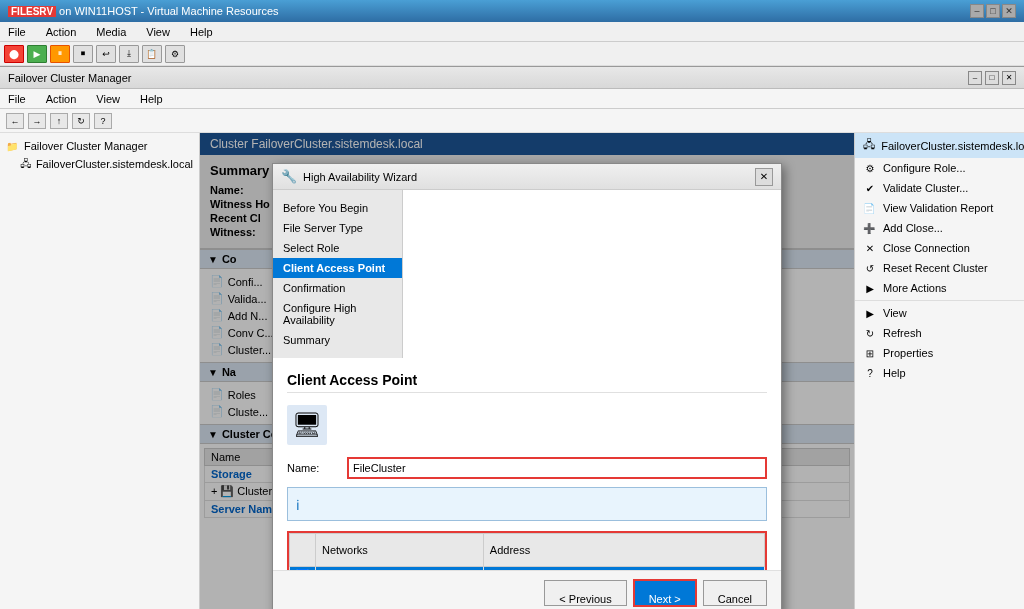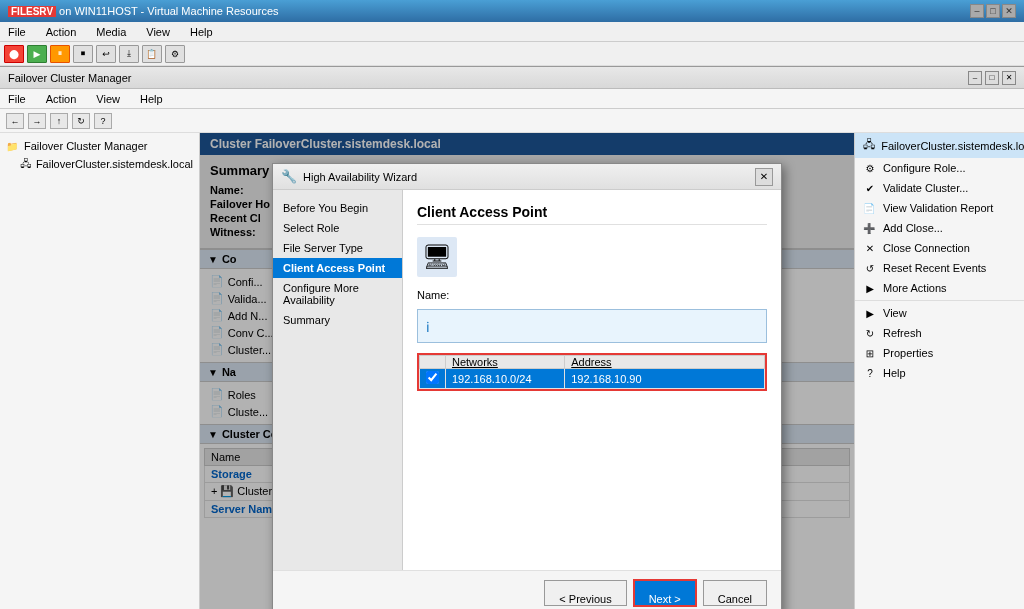--- a/index.html
+++ b/index.html
@@ -176,21 +176,21 @@
     .action-item.selected { background: #cce4f7; }
     .action-icon { width: 14px; height: 14px; display: flex; align-items: center; justify-content: center; font-size: 10px; }
     .action-item.separator { border-top: 1px solid #ddd; margin-top: 2px; padding-top: 5px; }
 
     
     .cluster-panel-header {
       background: #1e5799;
       color: white;
       padding: 4px 10px;
       font-size: 12px;
-      font-weight: bold;
+      font-weight: normal;
     }
     .cluster-summary {
       padding: 8px 10px;
       background: #f0f0f0;
       border-bottom: 1px solid #ccc;
     }
     .cluster-summary h3 { font-size: 13px; font-weight: bold; margin-bottom: 6px; }
     .cluster-info-row { display: flex; margin-bottom: 2px; font-size: 11px; }
     .cluster-info-label { width: 100px; font-weight: bold; }
 
@@ -270,20 +270,21 @@
       background: #ddd;
       border: 1px solid #999;
       display: flex; align-items: center; justify-content: center;
       font-size: 10px; cursor: pointer;
     }
 
     
     .wizard-body {
       display: flex;
       height: 380px;
+      flex-direction: column;
     }
     .wizard-nav {
       width: 130px;
       background: #e8e8e8;
       border-right: 1px solid #ccc;
       padding: 8px 0;
     }
     .wizard-nav-item {
       padding: 4px 10px;
       font-size: 11px;
@@ -353,24 +354,23 @@
       margin-top: 8px;
     }
     .network-table {
       width: 100%;
       border-collapse: collapse;
       font-size: 11px;
     }
     .network-table th {
       background: #e8e8e8;
       border: 1px solid #ccc;
-      padding: 0 6px;
+      padding: 10px 6px;
       text-align: left;
       font-weight: normal;
-      text-decoration: underline;
     }
     .network-table td {
       border: 1px solid #e0e0e0;
       padding: 2px 6px;
     }
     .network-row-selected td { background: #0078d7; color: white; }
     .network-row-selected .addr-input { background: #0078d7; color: white; border-color: #ddd; }
 
     .addr-input {
       background: transparent;
@@ -498,21 +498,21 @@
         <span>Cluster FailoverCluster.sistemdesk.local</span>
       </div>
 
       <div class="cluster-summary">
         <h3>Summary of Cluster FailoverCluster</h3>
         <div class="cluster-info-row">
           <span class="cluster-info-label">Name:</span>
           <span>FailoverCluster</span>
         </div>
         <div class="cluster-info-row">
-          <span class="cluster-info-label">Failover Ho</span>
+          <span class="cluster-info-label">Witness Ho</span>
           <span></span>
         </div>
         <div class="cluster-info-row">
           <span class="cluster-info-label">Recent Cl</span>
         </div>
         <div class="cluster-info-row">
           <span class="cluster-info-label">Witness:</span>
         </div>
       </div>
 
@@ -605,39 +605,41 @@
               <span class="wizard-title-icon">🔧</span>
               <span>High Availability Wizard</span>
             </div>
             <div class="wizard-close-btn">✕</div>
           </div>
 
           <div class="wizard-body">
 
             <div class="wizard-nav">
               <div class="wizard-nav-item">Before You Begin</div>
+              <div class="wizard-nav-item">File Server Type</div>
               <div class="wizard-nav-item">Select Role</div>
-              <div class="wizard-nav-item">File Server Type</div>
               <div class="wizard-nav-item active">Client Access Point</div>
-              <div class="wizard-nav-item">Configure More Availability</div>
+              <div class="wizard-nav-item">Confirmation</div>
+              <div class="wizard-nav-item">Configure High Availability</div>
               <div class="wizard-nav-item">Summary</div>
             </div>
 
             <div class="wizard-content">
               <div class="wizard-page-title">Client Access Point</div>
 
               <div class="wizard-page-subtitle">
                 <div class="wizard-page-icon">
                   <span>🖥</span>
                 </div>
               </div>
 
 
               <div class="form-row">
                 <span class="form-label">Name:</span>
+                <input class="form-input" type="text" value="FileCluster" style="">
               </div>
 
               <div class="info-box">
                 <span class="info-icon">ℹ</span>
               </div>
 
               <div class="network-table-wrapper">
                 <table class="network-table">
                   <thead>
                     <tr>
@@ -693,21 +695,21 @@
       <div class="action-item">
         <span class="action-icon">➕</span>
         <span>Add Close...</span>
       </div>
       <div class="action-item">
         <span class="action-icon">✕</span>
         <span>Close Connection</span>
       </div>
       <div class="action-item">
         <span class="action-icon">↺</span>
-        <span>Reset Recent Events</span>
+        <span>Reset Recent Cluster</span>
       </div>
       <div class="action-item">
         <span class="action-icon">▶</span>
         <span>More Actions</span>
       </div>
       <div class="action-item separator">
         <span class="action-icon">▶</span>
         <span>View</span>
       </div>
       <div class="action-item">

